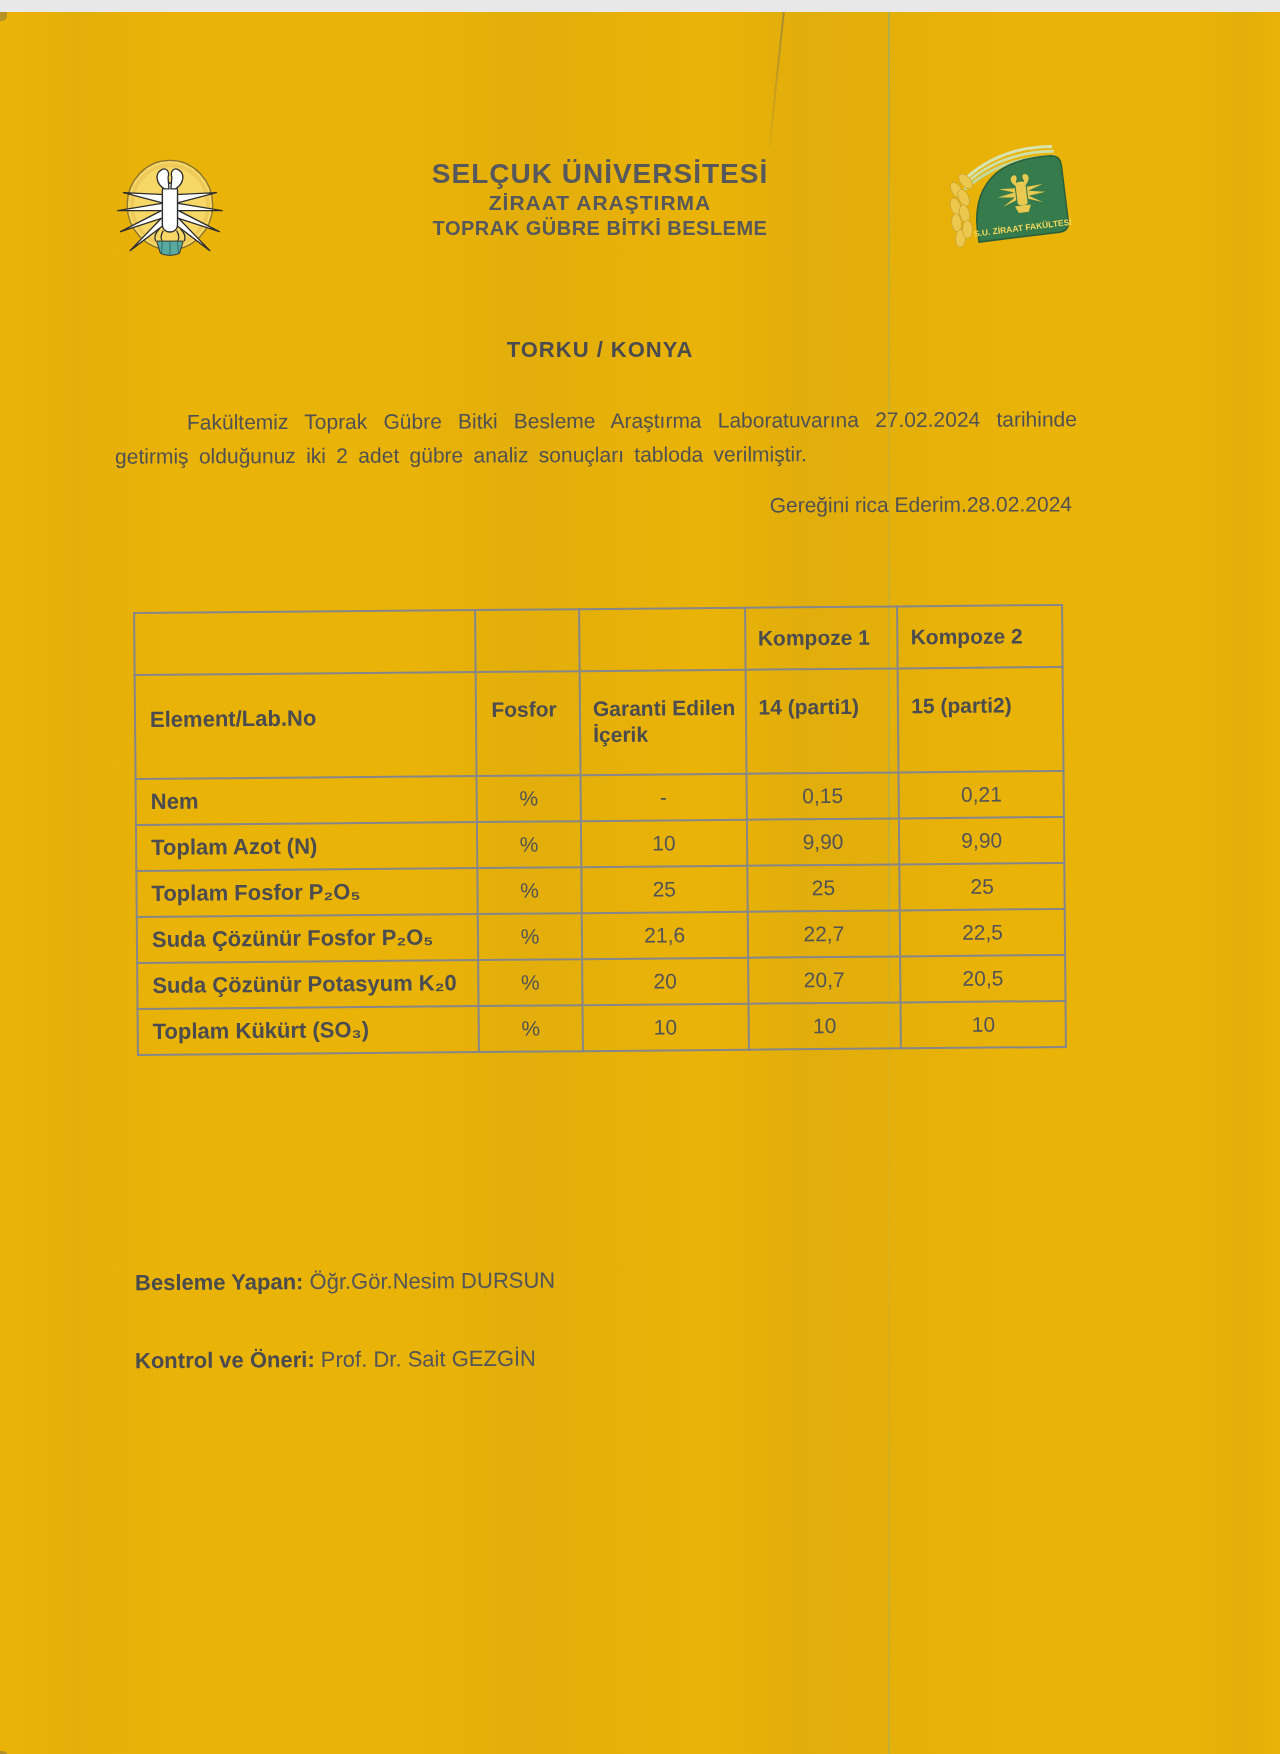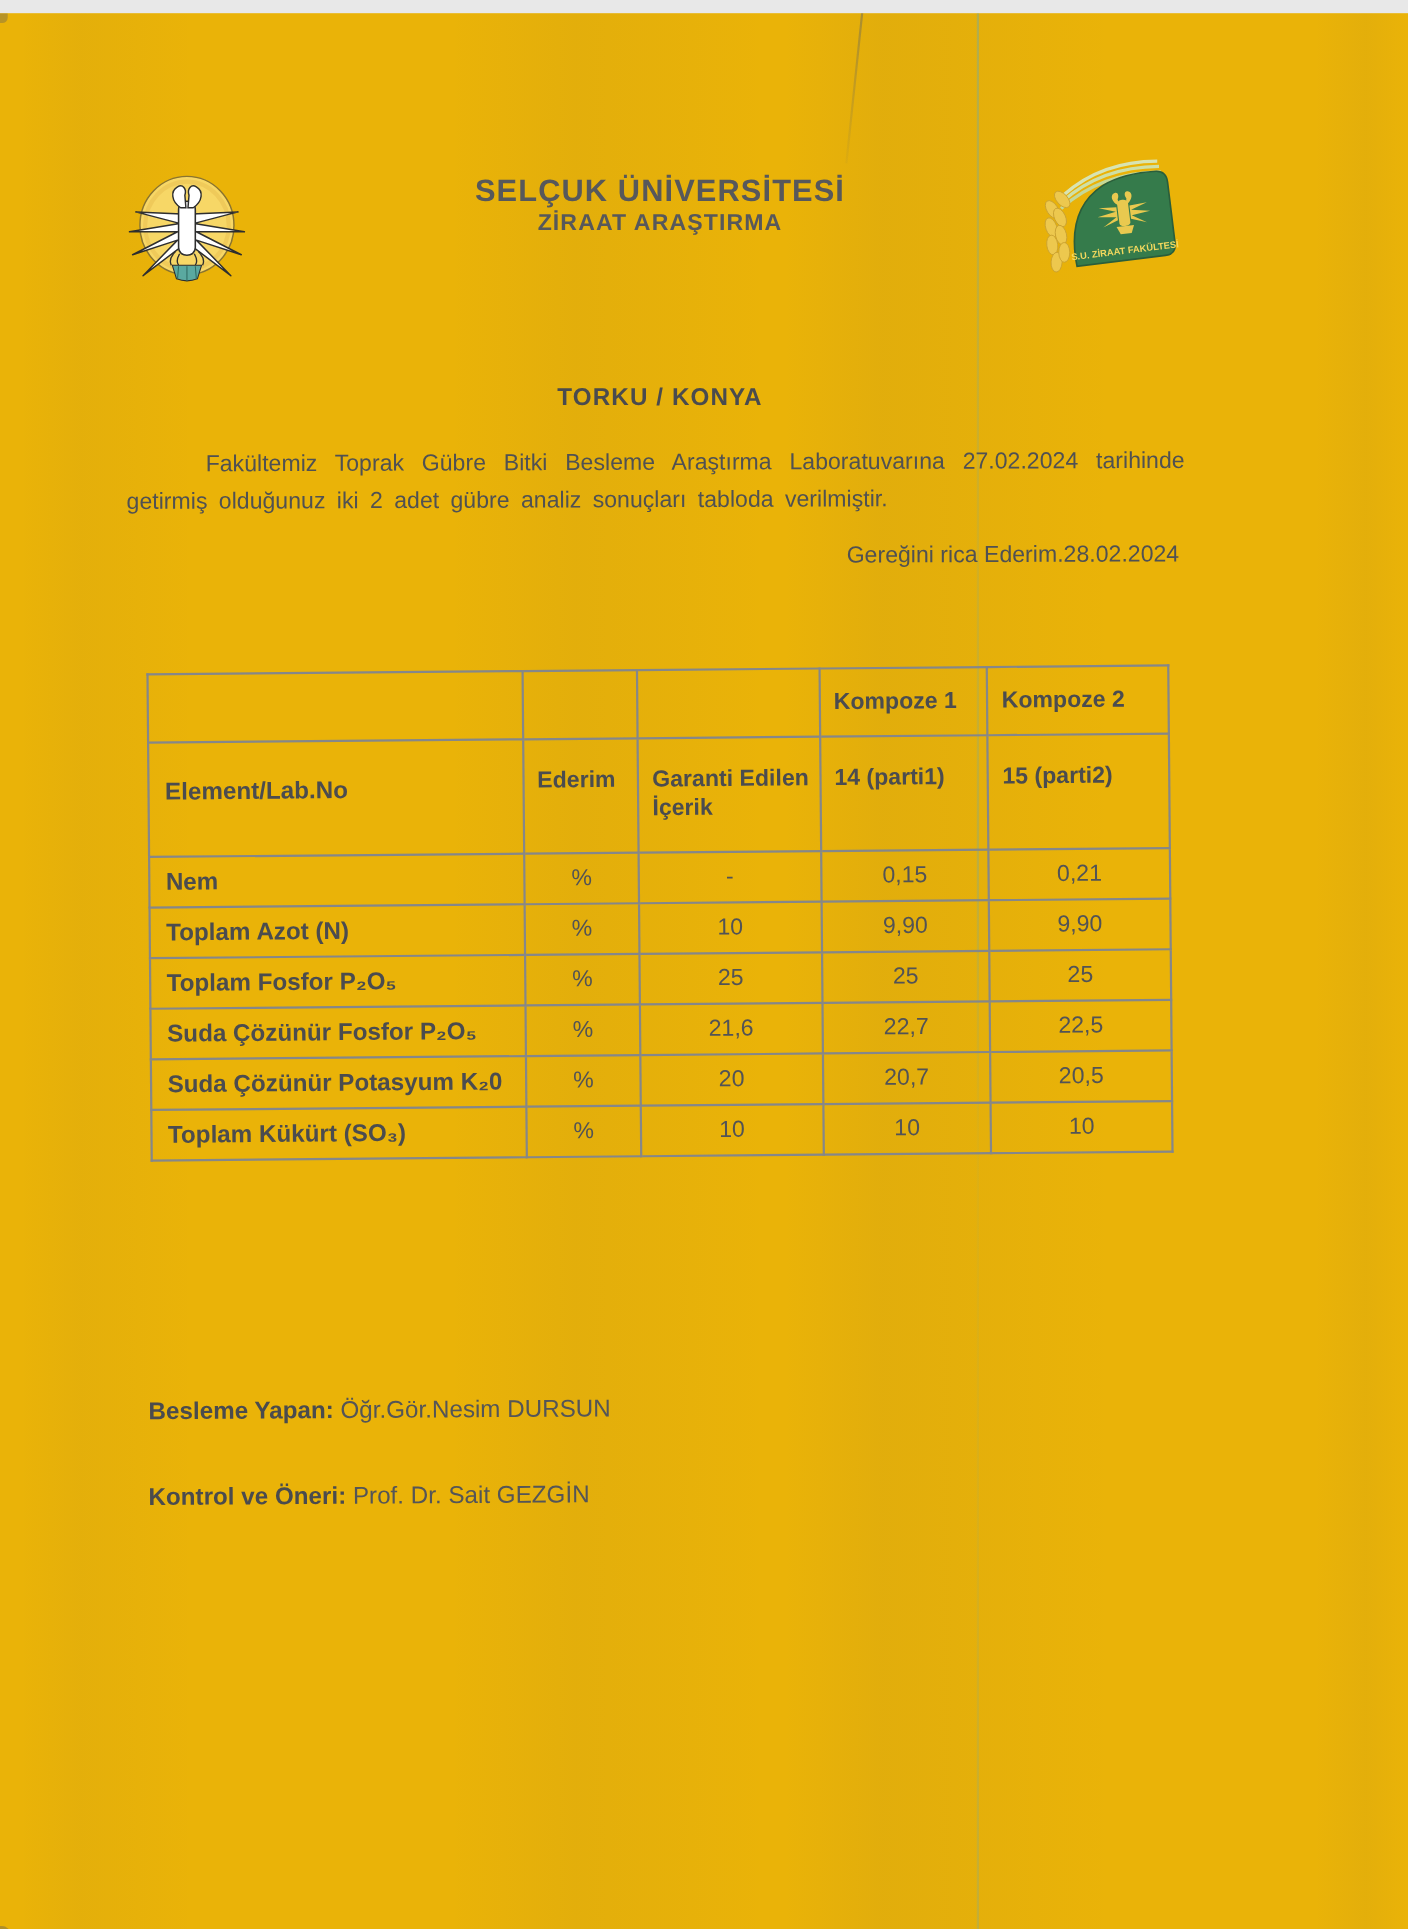--- a/index.html
+++ b/index.html
@@ -42,21 +42,21 @@
   .header-block{
     position:absolute;left:375px;top:146px;width:450px;
     text-align:center;color:#57585b;line-height:1.12;
   }
   .hdr-university{font-size:28px;font-weight:bold;letter-spacing:1px;}
   .hdr-faculty{font-size:21px;font-weight:bold;letter-spacing:1px;margin-top:2px;}
   .hdr-department{font-size:20px;font-weight:bold;letter-spacing:0.5px;margin-top:2px;}
   .hdr-lab{font-size:23px;font-weight:bold;letter-spacing:1.5px;margin-top:12px;color:#525356;}
 
   .recipient-line{
-    position:absolute;left:400px;top:336px;width:400px;
+    position:absolute;left:400px;top:325px;width:400px;
     text-align:center;font-size:22px;font-weight:bold;letter-spacing:1px;color:#4a4b4e;
   }
   .body-paragraph{
     position:absolute;left:115px;top:392px;width:962px;
     font-size:21px;line-height:1.63;text-align:justify;text-indent:72px;
     word-spacing:4.5px;color:#505153;transform:rotate(-0.2deg);
   }
   .closing-line{
     position:absolute;left:115px;top:482px;width:957px;
     text-align:right;font-size:21px;color:#505153;transform:rotate(-0.2deg);
@@ -119,20 +119,21 @@
       <path d="M72,82 q7,7 4,13 M68,84 q4,7 1,11" fill="none" stroke="#2e2e2e" stroke-width="1.3"></path>
 
       <path d="M47,95 L75,95 L71,108 Q61,112 51,108 Z" fill="#5aa9a0" stroke="#2e2e2e" stroke-width="1"></path>
       <path d="M53,96 L52,108 M61,96 L61,110 M69,96 L70,108" stroke="#2e6b62" stroke-width="1" fill="none"></path>
     </svg>
   </div>
 
   <div class="header-block">
     <div class="hdr-university">SELÇUK ÜNİVERSİTESİ</div>
     <div class="hdr-faculty">ZİRAAT ARAŞTIRMA</div>
+    <div class="hdr-department">TOPRAK GÜBRE BİTKİ BESLEME</div>
   </div>
 
   <div class="logo-right">
     <svg width="132" height="112" viewBox="0 0 132 112">
       <g transform="rotate(-7 66 56)">
 
         <path d="M26,30 Q64,4 114,10" fill="none" stroke="#d8e4b2" stroke-width="3"></path>
         <path d="M24,36 Q63,9 115,15" fill="none" stroke="#cfe0a6" stroke-width="3"></path>
         <path d="M22,42 Q62,14 116,20" fill="none" stroke="#c4d898" stroke-width="3"></path>
 
@@ -180,21 +181,21 @@
     <thead>
       <tr class="group-row">
         <th class="cell-group"></th>
         <th class="cell-group"></th>
         <th class="cell-group"></th>
         <th class="cell-group">Kompoze 1</th>
         <th class="cell-group">Kompoze 2</th>
       </tr>
       <tr class="header-row">
         <th class="cell-colhead first">Element/Lab.No</th>
-        <th class="cell-colhead" style="text-align:center;padding-left:0;">Ederim</th>
+        <th class="cell-colhead" style="text-align:center;padding-left:0;">Fosfor</th>
         <th class="cell-colhead">Garanti Edilen İçerik</th>
         <th class="cell-colhead">14 (parti1)</th>
         <th class="cell-colhead">15 (parti2)</th>
       </tr>
     </thead>
     <tbody>
       <tr>
         <td class="cell-name">Nem</td>
         <td class="cell-val">%</td>
         <td class="cell-val">-</td>

